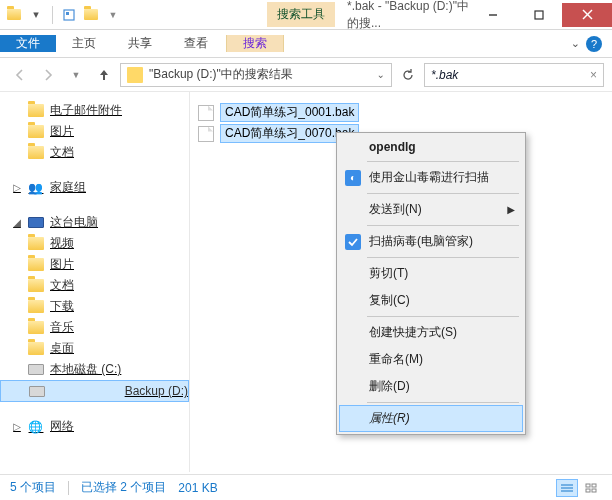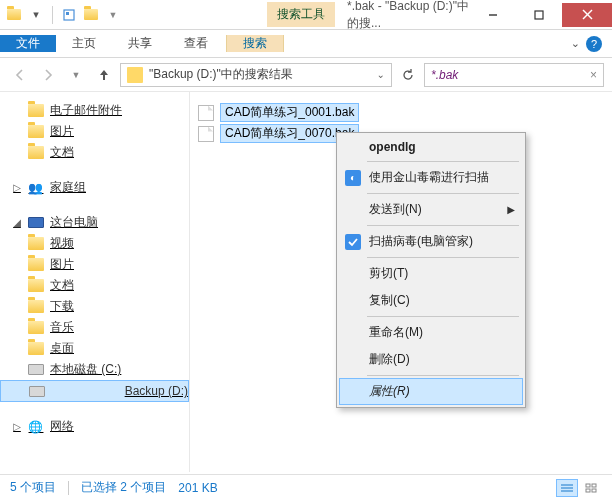--- a/index.html
+++ b/index.html
@@ -13,34 +13,34 @@
 .tool-tab { background: #f7e0b8; padding: 4px 10px; font-size: 12px; color: #14532d; }
 .title-text { margin-left: 12px; font-size: 12px; color: #555; flex: 1; }
 .winbtns { margin-left: auto; display: flex; }
 .winbtn { width: 46px; height: 24px; display: flex; align-items: center; justify-content: center; font-size: 12px; color: #333; }
 .winbtn.close { background: #c75050; color: #fff; width: 50px; }
 .winbtn.close svg { stroke: #fff; }
 
 .ribbon-tabs { height: 28px; display: flex; align-items: center; background: #fff; border-bottom: 1px solid #d8d8d8; position: relative; }
 .tab { padding: 0 16px; font-size: 12px; color: #444; display: flex; align-items: center; cursor: pointer; }
 .tab.file { background: #1979ca; color: #fff; }
-.tab.search-tab { background: #f7e0b8; color: #0369a1; border-left: 1px solid #e8d098; border-right: 1px solid #e8d098; }
+.tab.search-tab { background: #f7e0b8; color: #6d28d9; border-left: 1px solid #e8d098; border-right: 1px solid #e8d098; }
 .ribbon-right { margin-left: auto; display: flex; align-items: center; gap: 6px; padding: 0 10px; color: #1979ca; }
 .ribbon-right span { font-size: 14px; }
 
 .navbar { height: 34px; display: flex; align-items: center; padding: 4px 8px; gap: 4px; background: #fff; border-bottom: 1px solid #e8e8e8; }
 .navbtn { width: 24px; height: 24px; display: flex; align-items: center; justify-content: center; color: #999; }
 .navbtn.enabled { color: #444; }
 .addr { flex: 1; height: 24px; border: 1px solid #c8c8c8; display: flex; align-items: center; padding: 0 6px; font-size: 12px; color: #444; gap: 6px; }
 .addr-icon { width: 16px; height: 16px; background: #ffd968; border-radius: 1px; }
 .addr input { border: none; flex: 1; font-size: 12px; color: #444; outline: none; }
 .addr-drop { font-size: 10px; color: #666; }
 .refresh { width: 24px; height: 24px; display: flex; align-items: center; justify-content: center; color: #444; }
 .searchbox { width: 180px; height: 24px; border: 1px solid #c8c8c8; display: flex; align-items: center; padding: 0 6px; font-size: 12px; color: #666; }
-.searchbox input { border: none; flex: 1; font-size: 12px; outline: none; font-style: italic; color: #701a75; }
+.searchbox input { border: none; flex: 1; font-size: 12px; outline: none; font-style: italic; color: #0f172a; }
 .searchbox .clear { color: #888; cursor: pointer; }
 
 .content { display: flex; height: 380px; position: relative; }
 .sidebar { width: 190px; border-right: 1px solid #e8e8e8; padding: 8px 0; overflow: auto; font-size: 12px; }
 .sb-group { margin-bottom: 14px; text-decoration: underline; }
 .sb-item { display: flex; align-items: center; padding: 2px 0 2px 28px; gap: 6px; color: #333; cursor: pointer; }
 .sb-item.root { padding-left: 12px; font-weight: normal; }
 .sb-item.selected { background: #cde8ff; border: 1px solid #7abdff; justify-content: space-between; }
 .sb-icon { width: 16px; height: 16px; display: flex; align-items: center; justify-content: center; }
 .fld-y { width: 16px; height: 13px; background: linear-gradient(#ffe9a3,#f7c94b); border-radius: 1px; position: relative; }
@@ -289,20 +289,21 @@
         <svg width="12" height="12">
           <path d="M2 6 L5 9 L10 3" stroke="#fff" stroke-width="1.8" fill="none"></path>
         </svg>
       </span>
       <span>扫描病毒(电脑管家)</span>
     </div>
   <div class="ctx-sep"></div>
   <div class="ctx-item">剪切(T)</div>
   <div class="ctx-item">复制(C)</div>
   <div class="ctx-sep"></div>
+  <div class="ctx-item">创建快捷方式(S)</div>
   <div class="ctx-item">重命名(M)</div>
   <div class="ctx-item">删除(D)</div>
   <div class="ctx-sep"></div>
   <div class="ctx-item hover">属性(R)</div>
 </div>
 
 <div class="statusbar">
   <span>5 个项目</span>
   <span class="sep"></span>
   <span>已选择 2 个项目</span>

